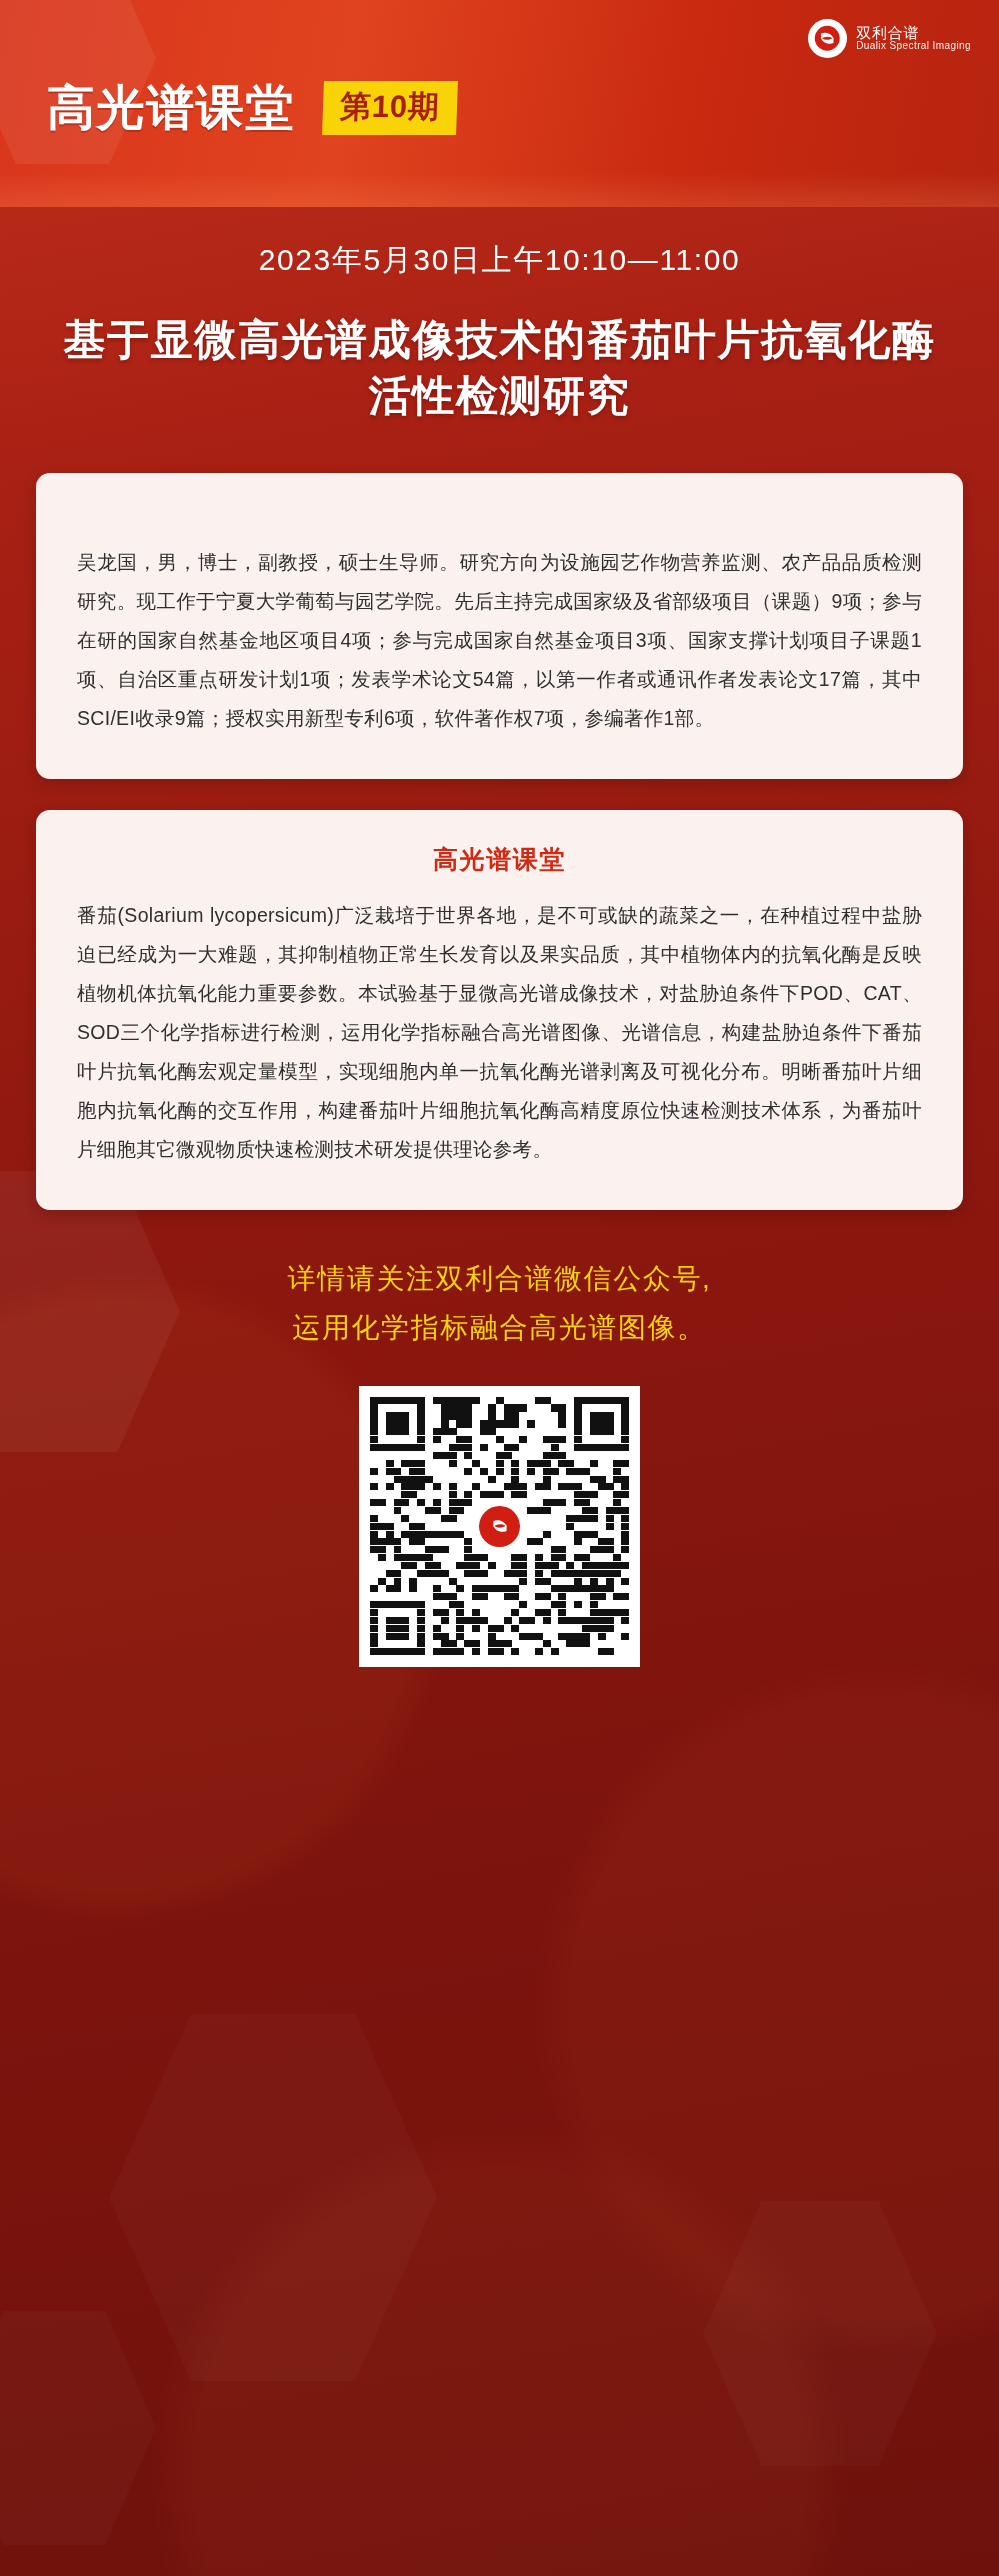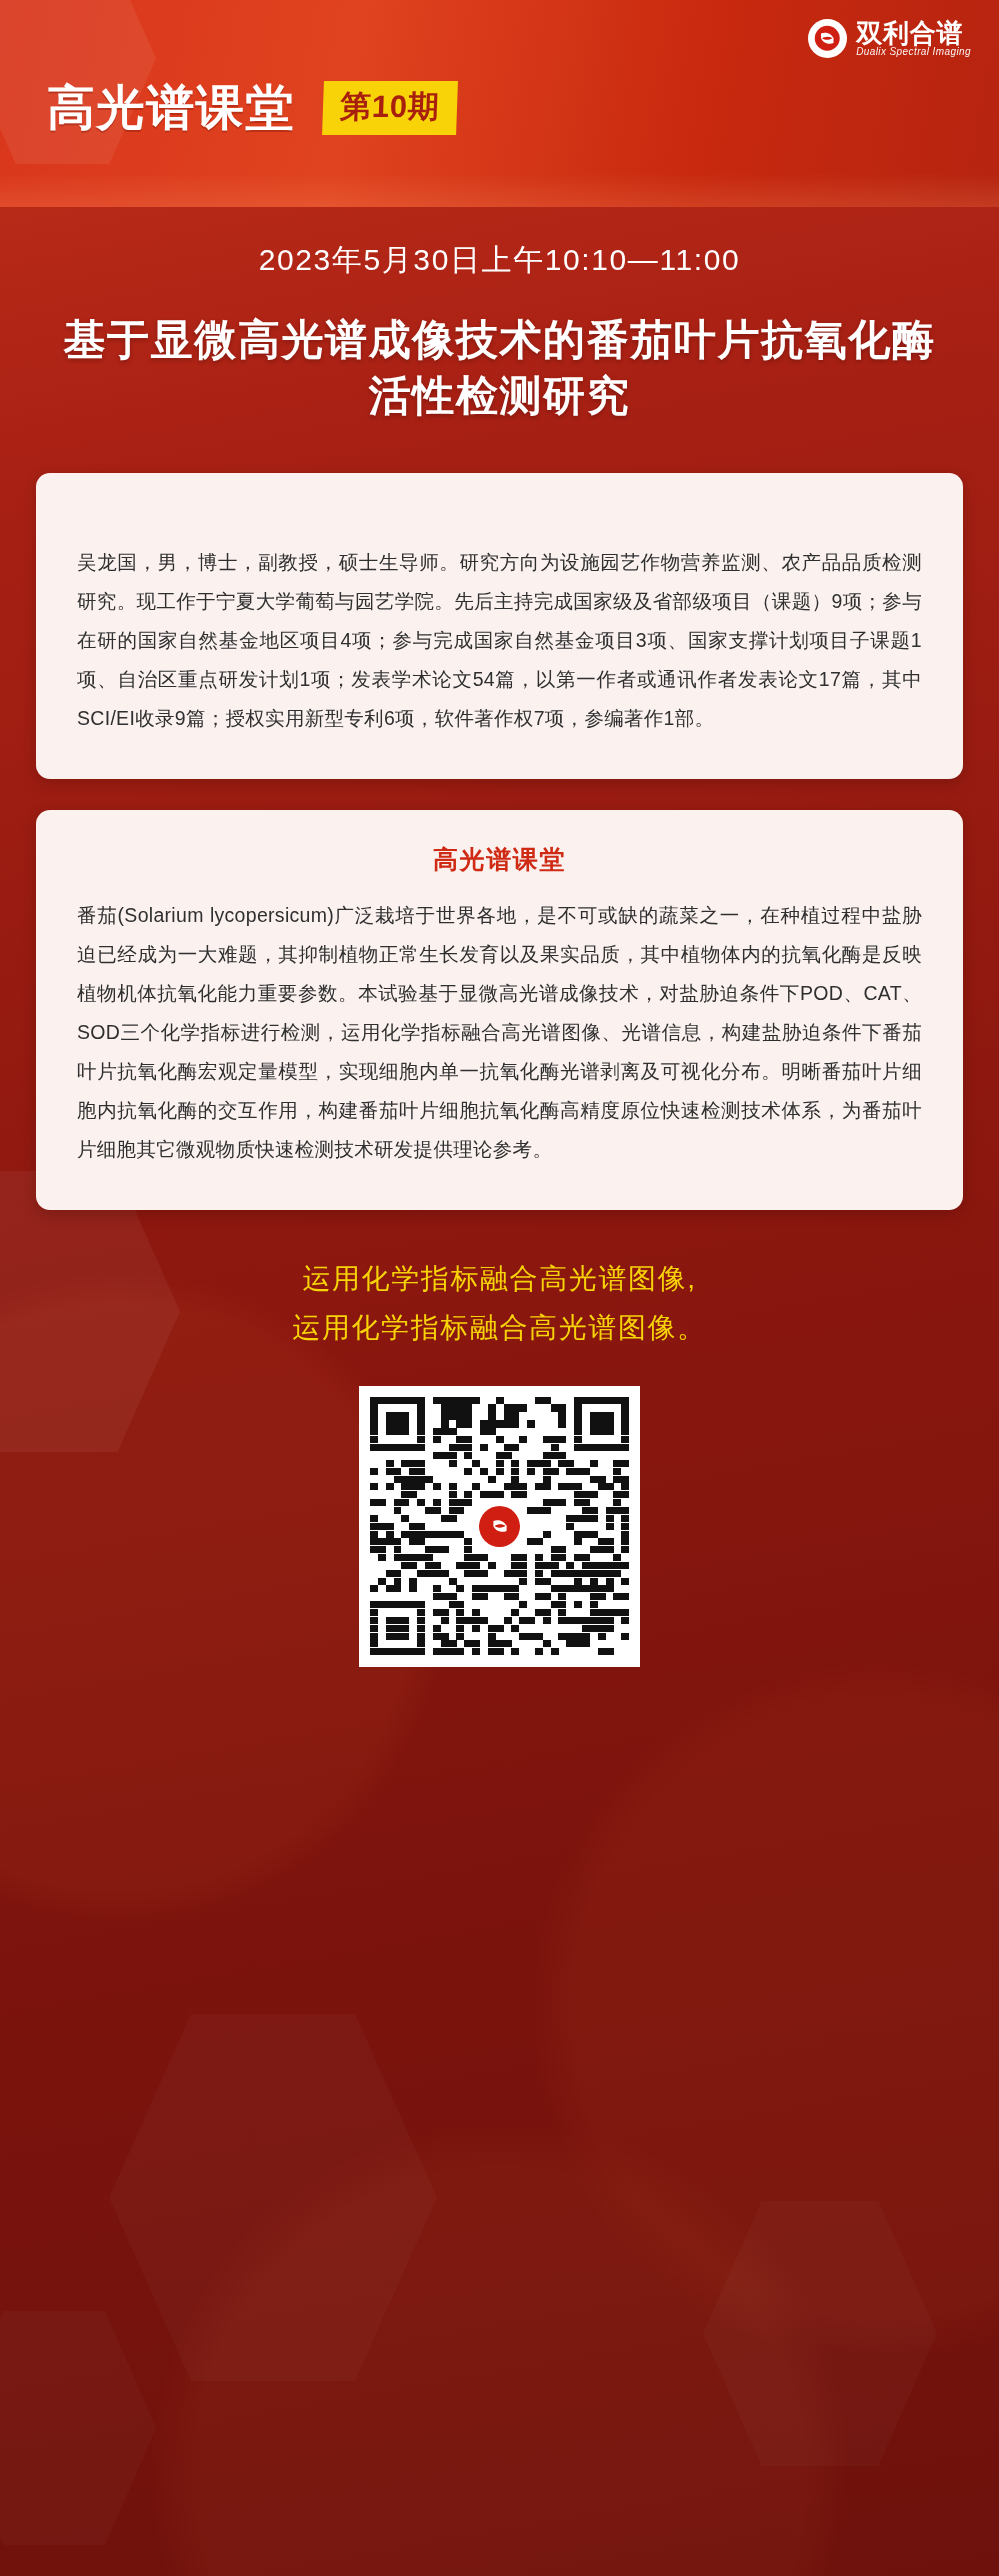--- a/index.html
+++ b/index.html
@@ -58,31 +58,30 @@
   }
   .brand-mark {
     width: 39px; height: 39px;
     border-radius: 50%;
     background: #ffffff;
     display: flex; align-items: center; justify-content: center;
   }
   .brand-mark svg { display:block; }
   .brand-text { line-height: 1.05; }
   .brand-cn {
-    font-size: 26px;
-    font-weight: 700;
+    font-size: 15px;
+    font-weight: 400;
     color: #ffffff;
     letter-spacing: 0.8px;
   }
   .brand-en {
     font-size: 10px;
     color: #ffffff;
     letter-spacing: 0.4px;
     opacity: .95;
-    font-style: italic;
   }
 
   .title-row {
     position: absolute;
     left: 47px;
     top: 76px;
     display: flex;
     align-items: center;
     gap: 28px;
     z-index: 5;
@@ -381,21 +380,21 @@
 
   <div class="speaker-bio">吴龙国，男，博士，副教授，硕士生导师。研究方向为设施园艺作物营养监测、农产品品质检测研究。现工作于宁夏大学葡萄与园艺学院。先后主持完成国家级及省部级项目（课题）9项；参与在研的国家自然基金地区项目4项；参与完成国家自然基金项目3项、国家支撑计划项目子课题1项、自治区重点研发计划1项；发表学术论文54篇，以第一作者或通讯作者发表论文17篇，其中SCI/EI收录9篇；授权实用新型专利6项，软件著作权7项，参编著作1部。</div>
 </div>
 
 <div class="card card-abstract">
   <div class="abstract-title">高光谱课堂</div>
   <div class="abstract-body">番茄(Solarium lycopersicum)广泛栽培于世界各地，是不可或缺的蔬菜之一，在种植过程中盐胁迫已经成为一大难题，其抑制植物正常生长发育以及果实品质，其中植物体内的抗氧化酶是反映植物机体抗氧化能力重要参数。本试验基于显微高光谱成像技术，对盐胁迫条件下POD、CAT、SOD三个化学指标进行检测，运用化学指标融合高光谱图像、光谱信息，构建盐胁迫条件下番茄叶片抗氧化酶宏观定量模型，实现细胞内单一抗氧化酶光谱剥离及可视化分布。明晰番茄叶片细胞内抗氧化酶的交互作用，构建番茄叶片细胞抗氧化酶高精度原位快速检测技术体系，为番茄叶片细胞其它微观物质快速检测技术研发提供理论参考。</div>
 </div>
 
 <div class="cta">
-  <div>运用化学指标融合高光谱图像,</div>
+  <div>详情请关注双利合谱微信公众号,</div>
   <div>运用化学指标融合高光谱图像。</div>
 </div>
 
 <div class="qr-wrap">
   <div class="qr-canvas" id="qr-canvas">
       <div class="qr-cell" style="left: 0px; top: 0px; width: 7.9px; height: 7.9px;"></div>
       <div class="qr-cell" style="left: 7.9px; top: 0px; width: 7.9px; height: 7.9px;"></div>
       <div class="qr-cell" style="left: 15.7px; top: 0px; width: 7.9px; height: 7.9px;"></div>
       <div class="qr-cell" style="left: 23.6px; top: 0px; width: 7.9px; height: 7.9px;"></div>
       <div class="qr-cell" style="left: 31px; top: 0px; width: 7.9px; height: 7.9px;"></div>

